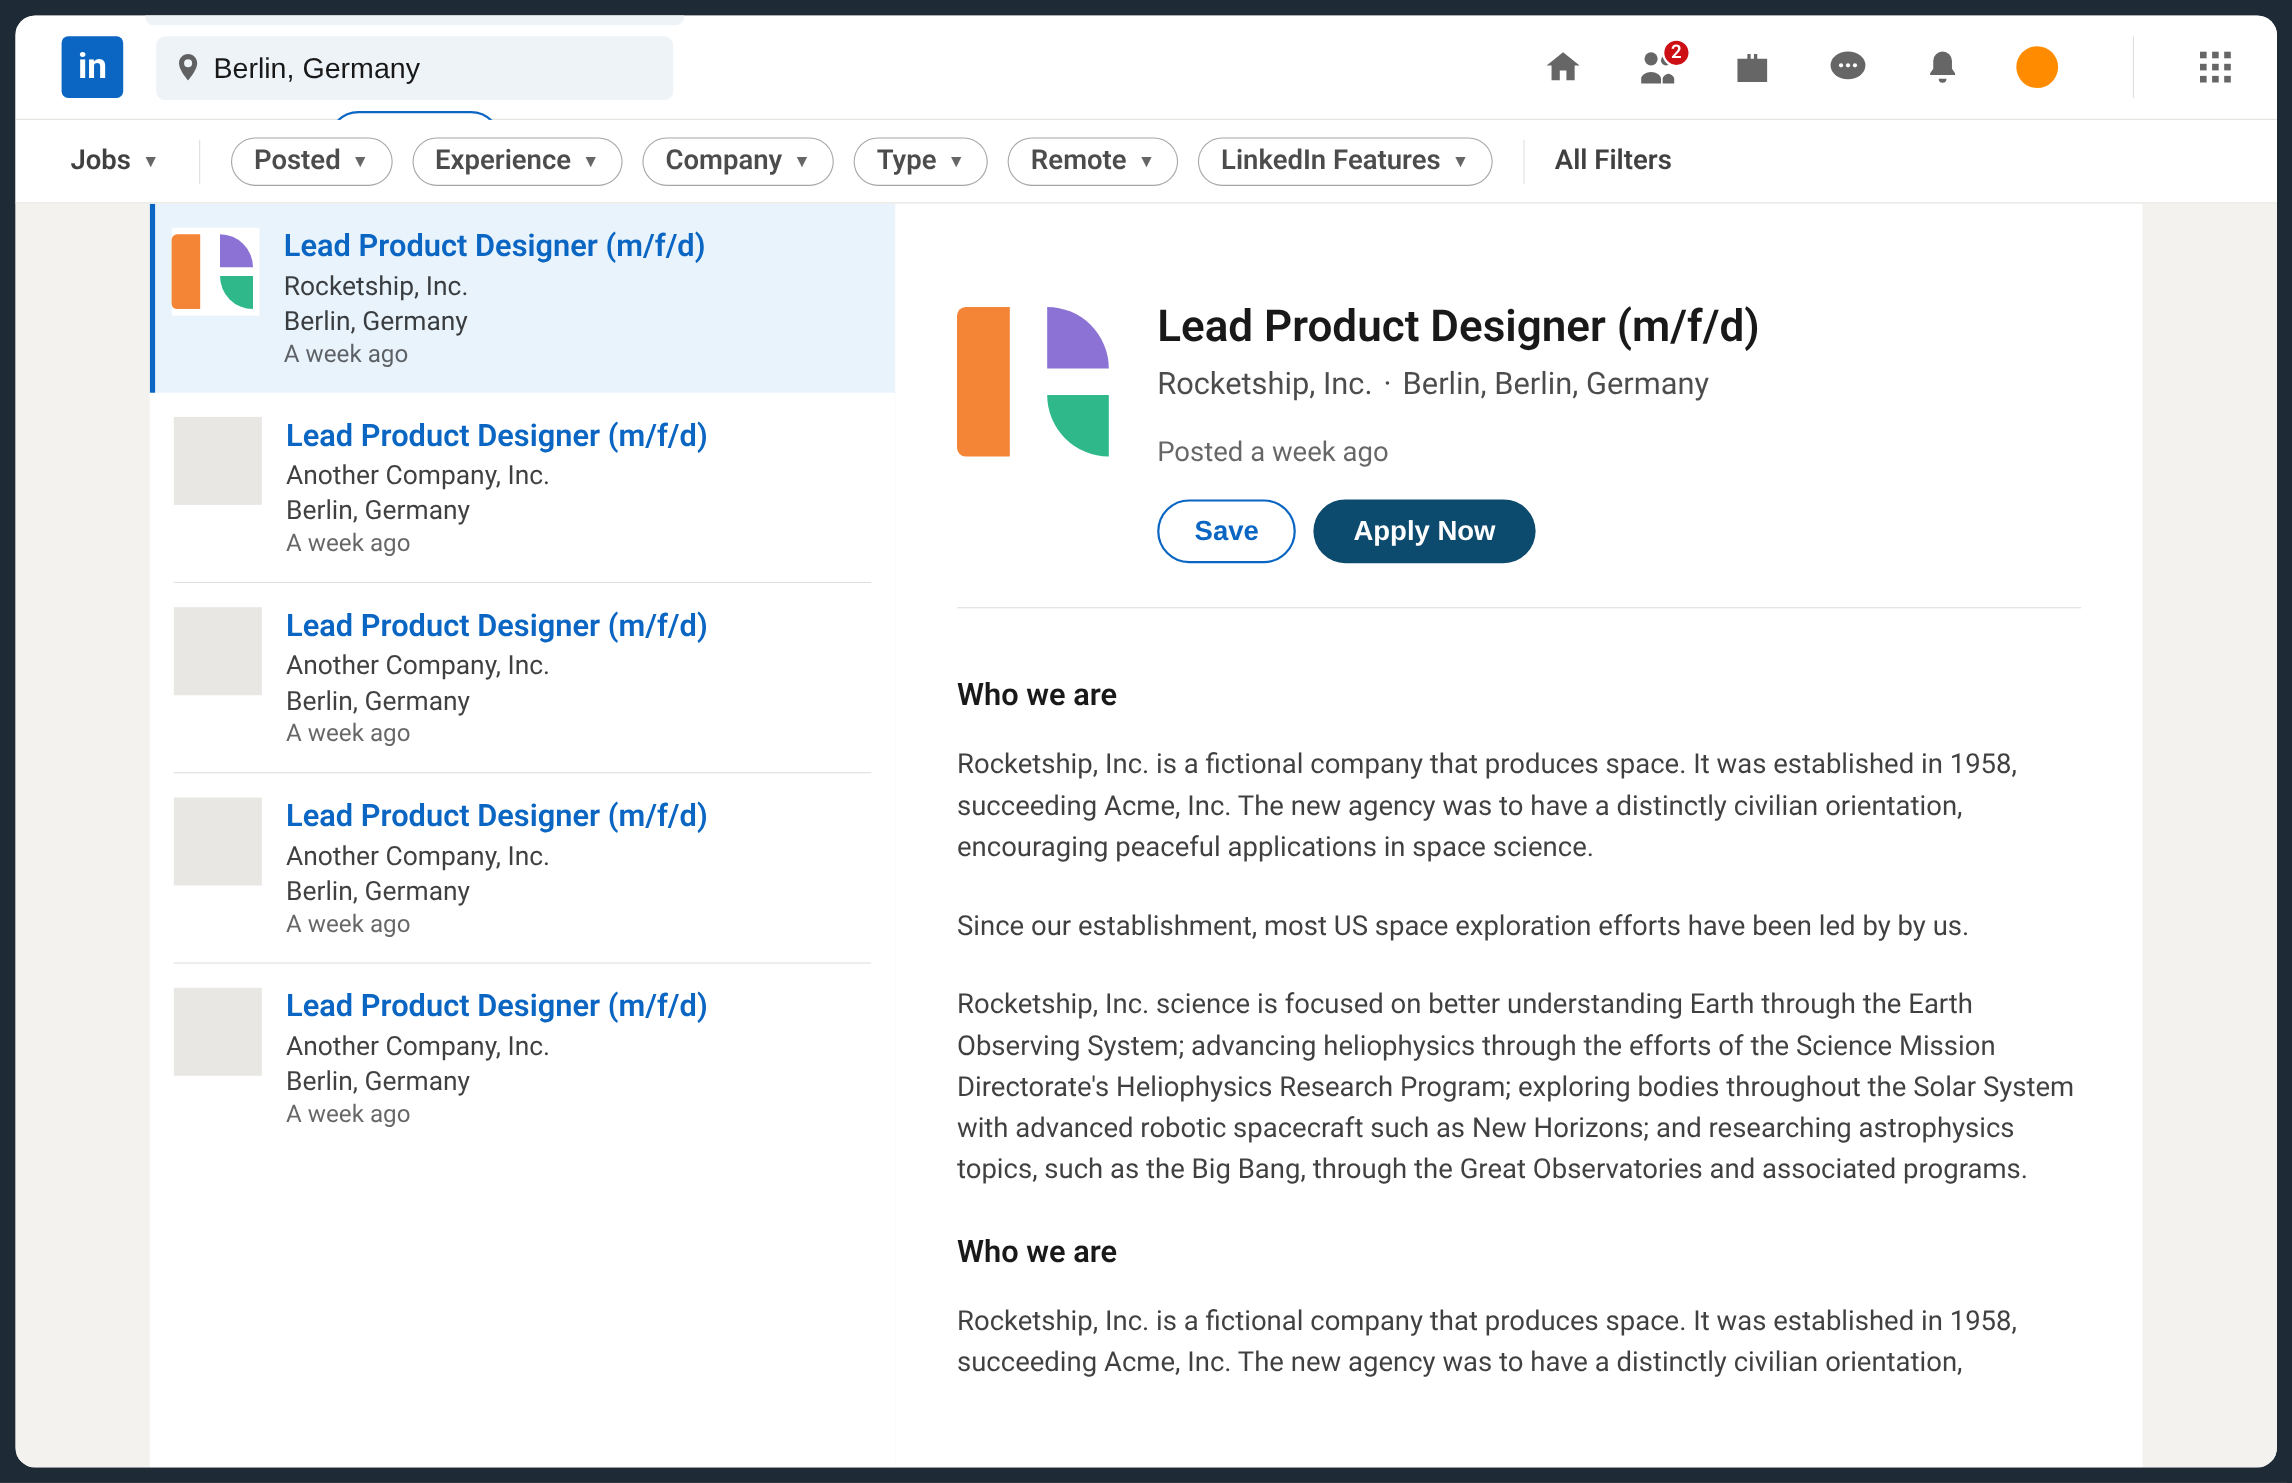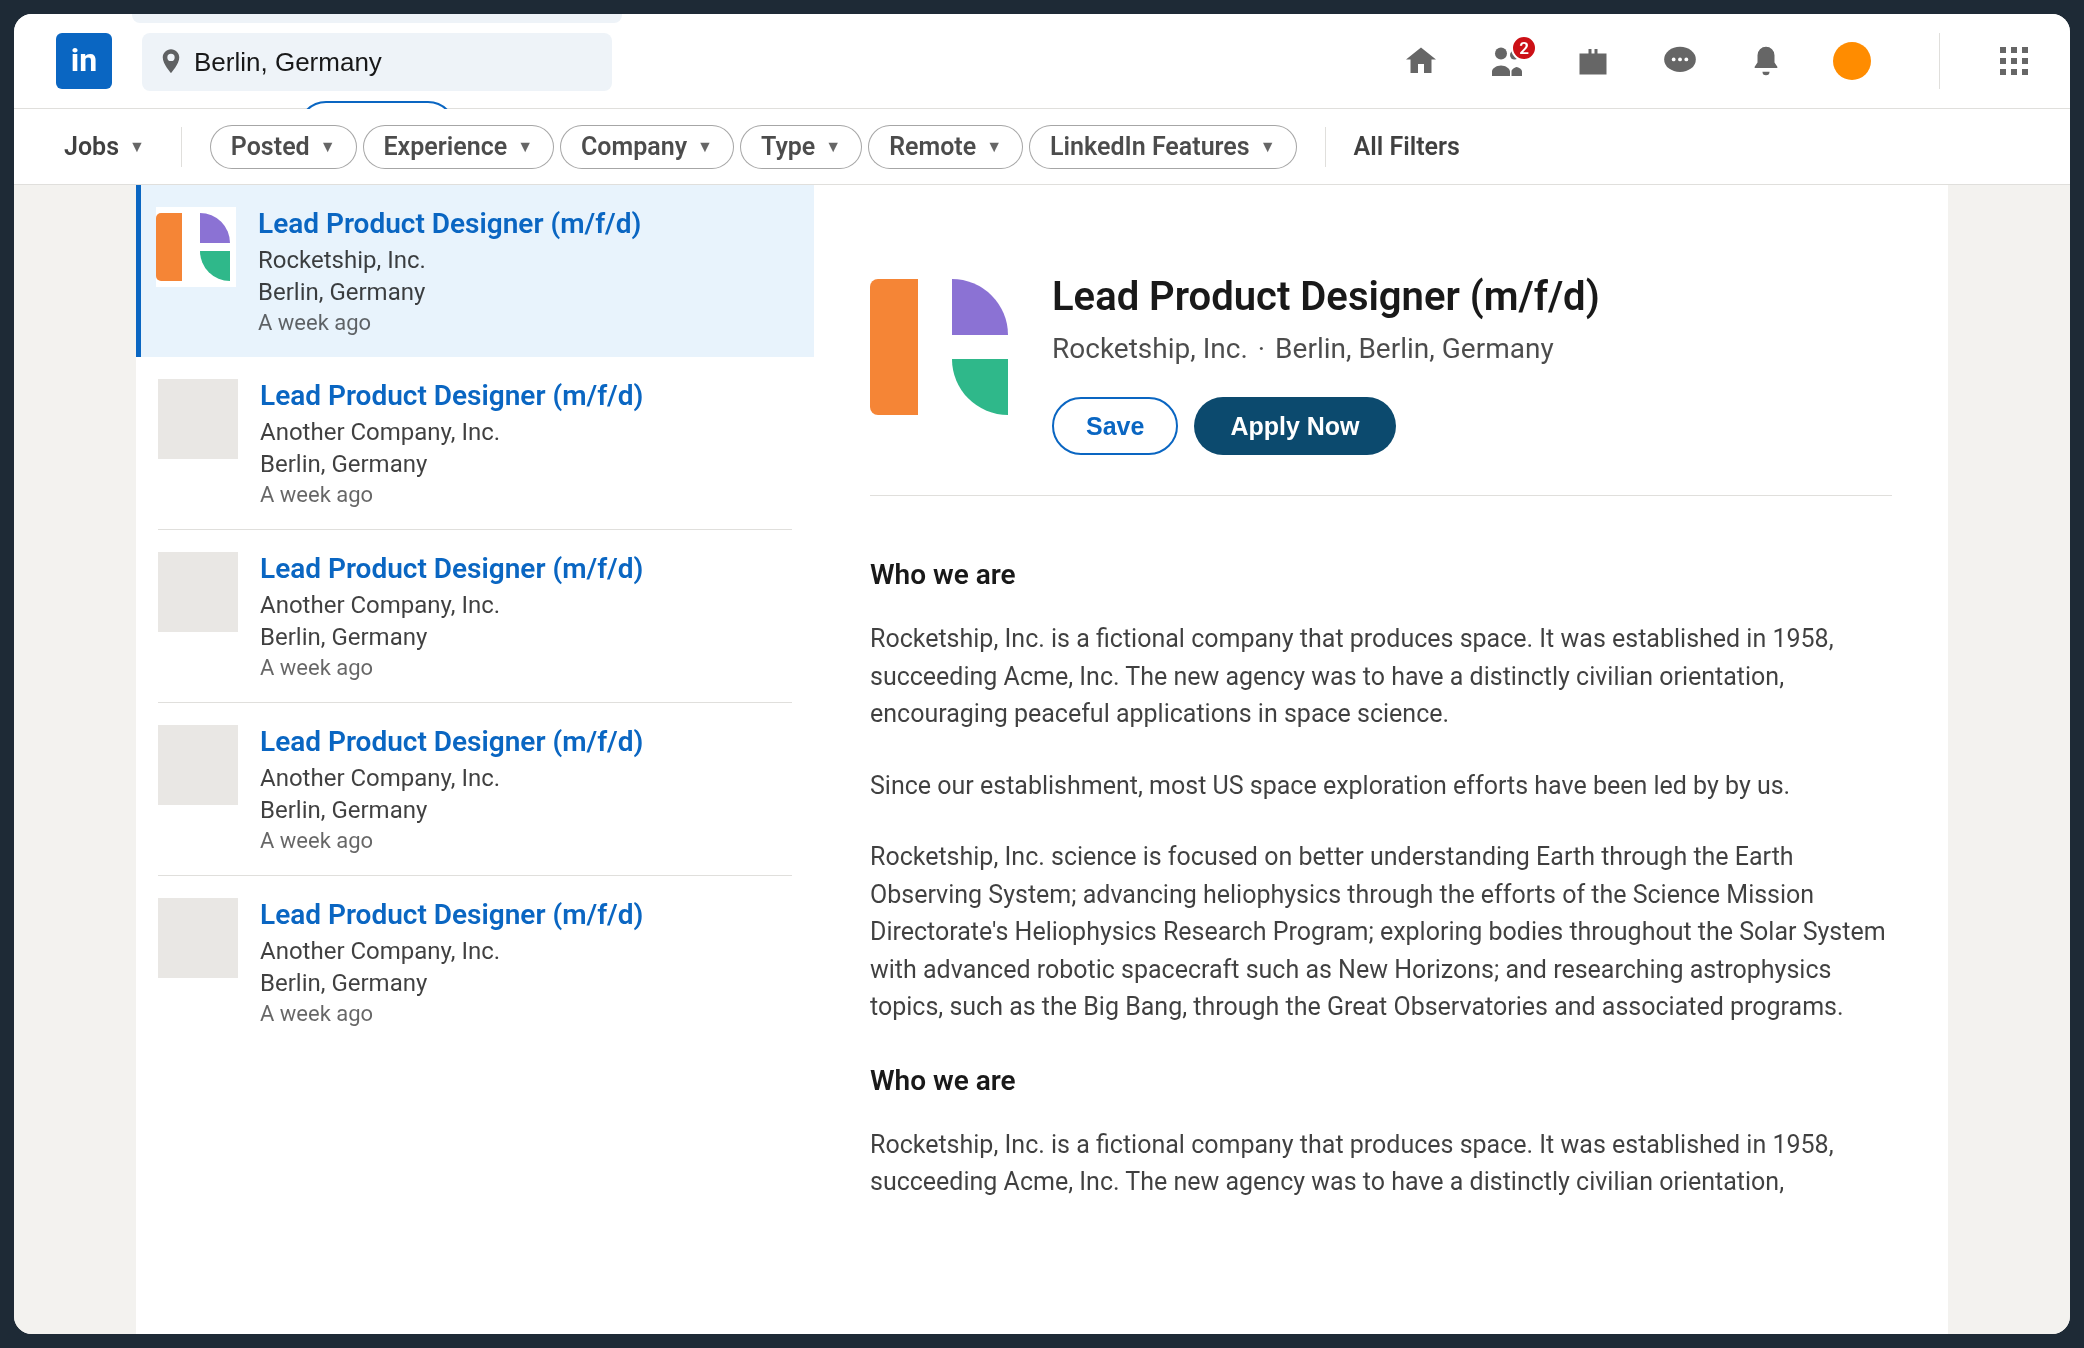--- a/index.html
+++ b/index.html
@@ -416,21 +416,21 @@
       </div>
     </div>
   </div>
 
   <div class="filterbar">
     <div class="jobs-dd">
       <span>Jobs</span>
       <span class="caret">▼</span>
     </div>
     <div class="filter-sep"></div>
-    <div id="pills-container" style="display:flex; gap:6px;">
+    <div id="pills-container" style="display:flex; gap:18px;">
           <div class="pill">
             <span>Posted</span>
             <span class="caret">▼</span>
           </div>
           <div class="pill">
             <span>Experience</span>
             <span class="caret">▼</span>
           </div>
           <div class="pill">
             <span>Company</span>
@@ -512,20 +512,21 @@
           <div class="detail-logo">
             <div class="rocket-orange"></div>
                 <div class="rocket-purple"></div>
                 <div class="rocket-green"></div>
           </div>
           <div>
             <div class="detail-title">Lead Product Designer (m/f/d)</div>
             <div class="detail-sub">
               <span>Rocketship, Inc.</span><span class="dot">·</span><span>Berlin, Berlin, Germany</span>
             </div>
+            <div class="detail-posted">Posted a week ago</div>
             <div class="detail-actions">
               <button class="btn-save">Save</button>
               <button class="btn-apply">Apply Now</button>
             </div>
           </div>
         </div>
         <div class="desc" id="desc">
               <h3>Who we are</h3>
               <p>Rocketship, Inc. is a fictional company that produces space. It was established in 1958, succeeding Acme, Inc. The new agency was to have a distinctly civilian orientation, encouraging peaceful applications in space science.</p>
               <p>Since our establishment, most US space exploration efforts have been led by by us.</p>

